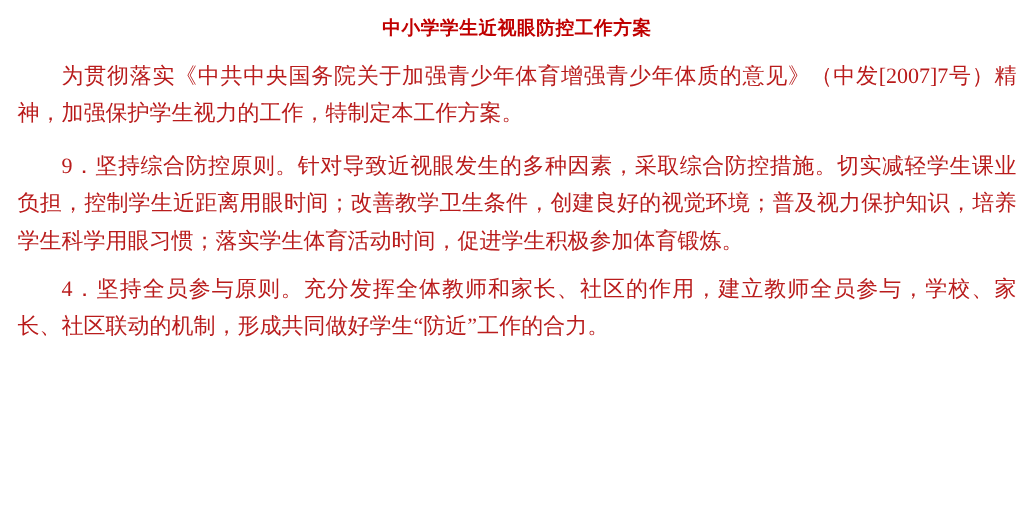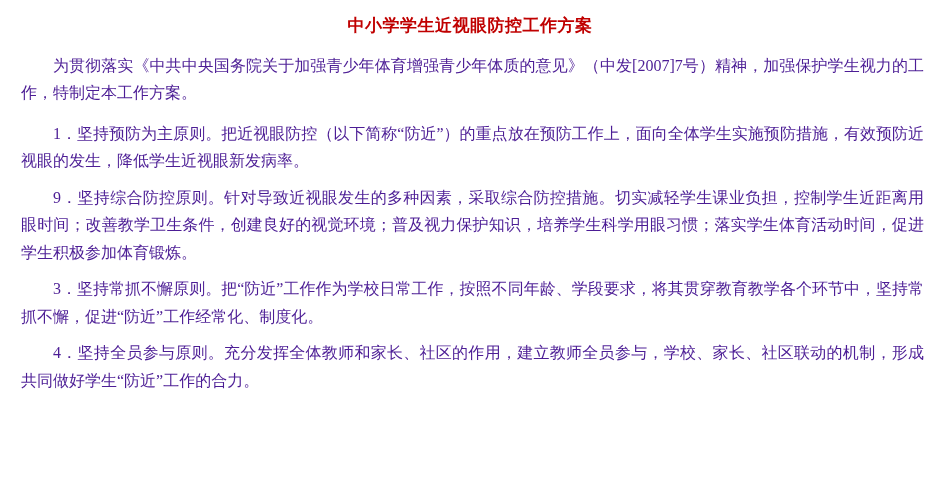--- a/index.html
+++ b/index.html
@@ -24,27 +24,27 @@
   .doc-title {
     text-align: center;
     color: #c00000;
     font-weight: bold;
     font-size: 17px;
     letter-spacing: 0.5px;
     margin: 6px 0 14px 0;
     line-height: 1.4;
   }
   .para {
-    font-size: 16px;
+    font-size: 20px;
     line-height: 1.72;
     text-align: justify;
     text-justify: inter-ideograph;
-    margin: 0 0 9px 5px;
+    margin: 0 0 9px 0;
     text-indent: 2em;
-    color: #4c1d95;
+    color: #b91c1c;
   }
   .section-head {
     color: #1a1a8c;
     font-weight: bold;
     font-size: 16px;
     margin: 16px 0 12px 0;
     text-indent: 2em;
     line-height: 1.6;
   }
   .spacer-sm { height: 4px; }
@@ -54,21 +54,19 @@
 
 <div class="page">
 
   <h1 class="doc-title">中小学学生近视眼防控工作方案</h1>
 
   <p class="para">为贯彻落实《中共中央国务院关于加强青少年体育增强青少年体质的意见》（中发[2007]7号）精神，加强保护学生视力的工作，特制定本工作方案。</p>
 
   <div class="spacer-sm"></div>
 
 
-  <p class="para">1．坚持预防为主原则。把近视眼防控（以下简称“防近”）的重点放在预防工作上，面向全体学生实施预防措施，有效预防近视眼的发生，降低学生近视眼新发病率。</p>
 
   <p class="para">9．坚持综合防控原则。针对导致近视眼发生的多种因素，采取综合防控措施。切实减轻学生课业负担，控制学生近距离用眼时间；改善教学卫生条件，创建良好的视觉环境；普及视力保护知识，培养学生科学用眼习惯；落实学生体育活动时间，促进学生积极参加体育锻炼。</p>
 
-  <p class="para">3．坚持常抓不懈原则。把“防近”工作作为学校日常工作，按照不同年龄、学段要求，将其贯穿教育教学各个环节中，坚持常抓不懈，促进“防近”工作经常化、制度化。</p>
 
   <p class="para">4．坚持全员参与原则。充分发挥全体教师和家长、社区的作用，建立教师全员参与，学校、家长、社区联动的机制，形成共同做好学生“防近”工作的合力。</p>
 
 </div>
 
 </body></html>

